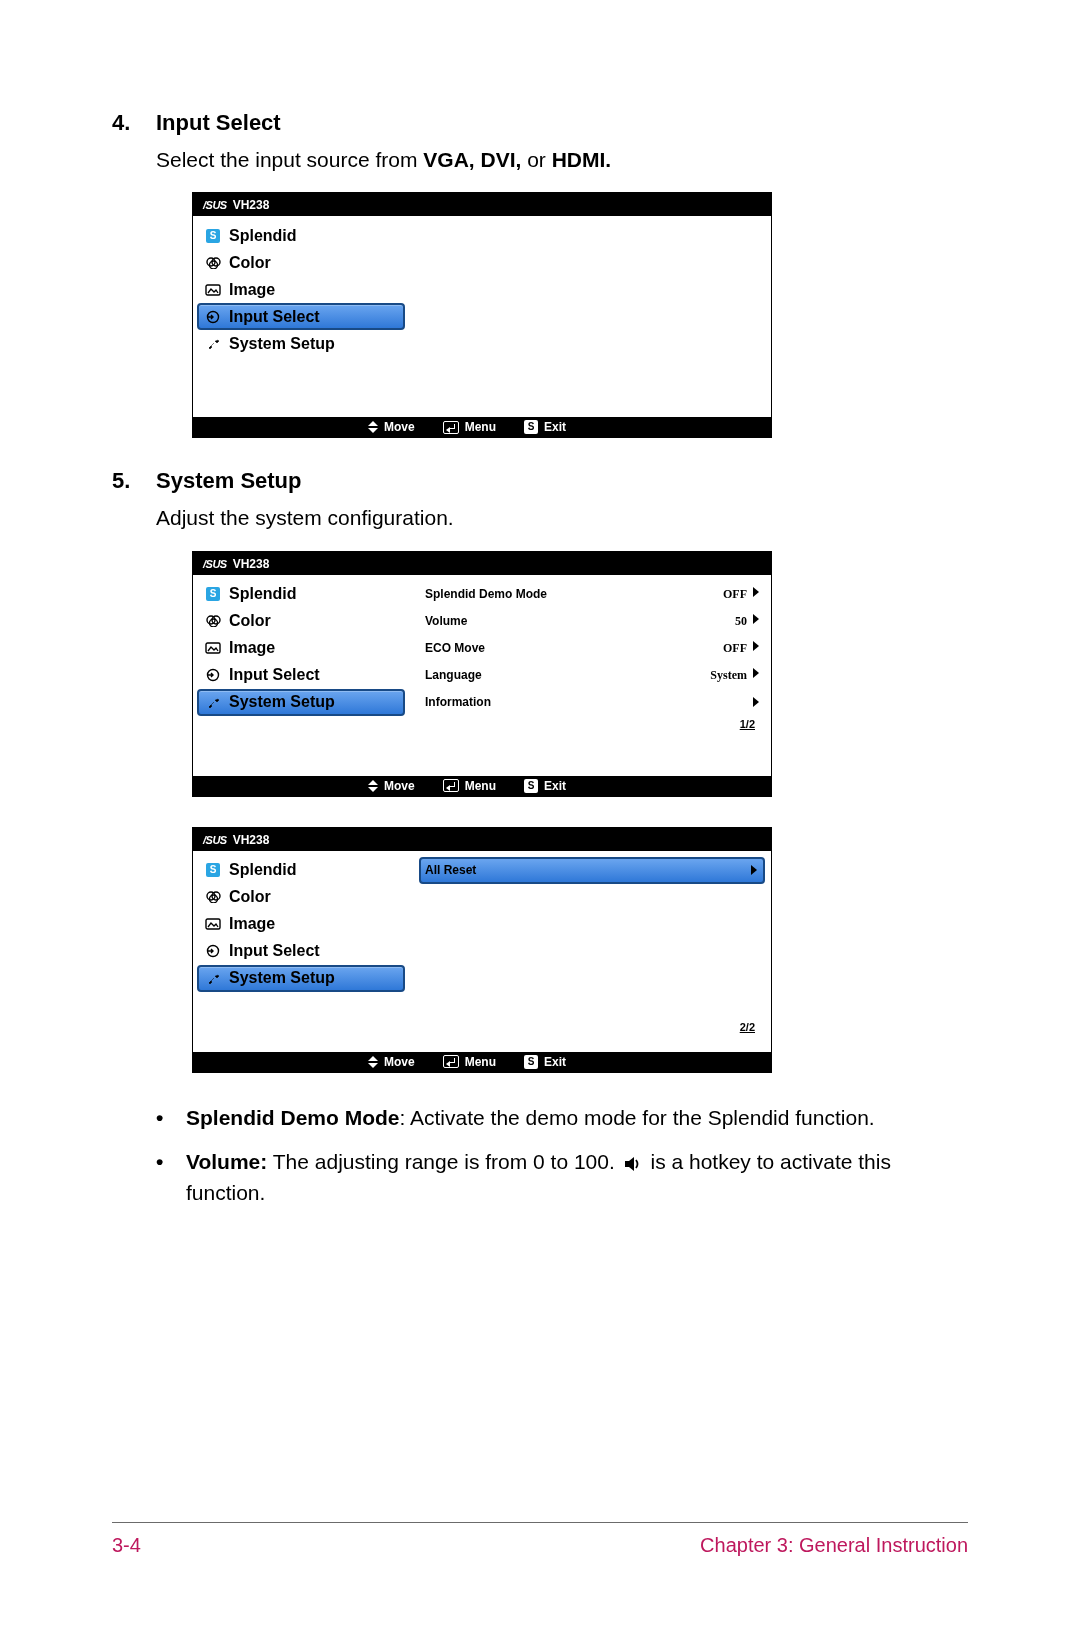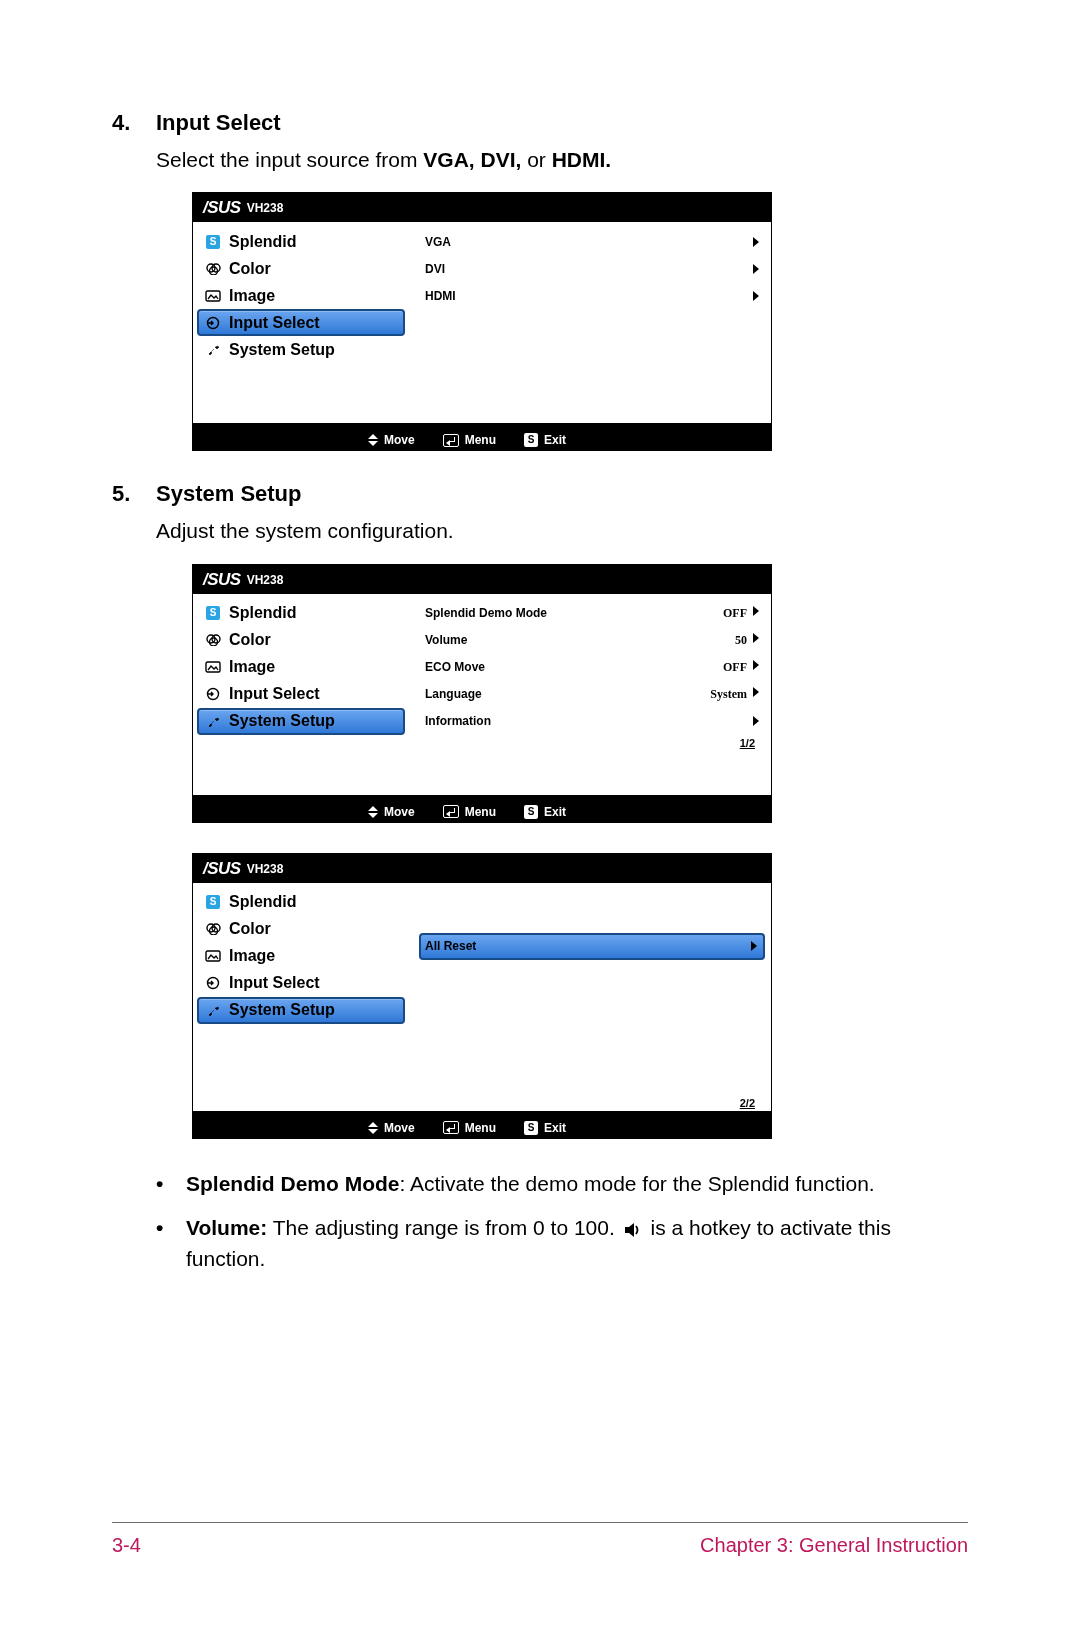--- a/index.html
+++ b/index.html
@@ -47,21 +47,21 @@
     font-weight: 700;
   }
   .osd-header {
     display: flex;
     align-items: center;
     padding: 5px 10px 4px 10px;
   }
   .asus-logo {
     font-style: italic;
     font-weight: 800;
-    font-size: 17px;
+    font-size: 11px;
     letter-spacing: -0.5px;
     margin-right: 6px;
   }
   .osd-model {
     font-size: 12px;
     font-weight: 700;
   }
   .osd-body {
     display: flex;
     background: #fff;
@@ -124,21 +124,20 @@
     height: 27px;
     padding: 0 6px 0 4px;
     position: relative;
   }
   .right-row.selected-right {
     background: linear-gradient(#6aa5ef, #2f78d8);
     border: 2px solid #184a86;
     border-radius: 4px;
     margin-left: -2px;
     padding-left: 4px;
-    margin-top: 44px;
   }
   .right-row .rtxt {
     font-size: 12px;
     font-weight: 700;
   }
   .right-row .rval {
     font-size: 12px;
     font-weight: 700;
     display: flex;
     font-family: Liberation Serif, serif;
@@ -157,21 +156,21 @@
     padding-right: 10px;
     padding-top: 2px;
     text-decoration: underline;
   }
 
   .osd-footer {
     background: #000;
     color: #fff;
     display: flex;
     align-items: center;
-    padding: 10px 0 3px 0;
+    padding: 3px 0 3px 0;
     font-size: 12px;
     font-weight: 700;
   }
   .foot-spacer { flex: 0 0 175px; }
   .foot-item {
     display: flex;
     align-items: center;
     margin-right: 28px;
   }
   .foot-label { margin-left: 6px; }
@@ -326,40 +325,20 @@
         </div>
         <div class="left-row">
           <span class="licon">
             <svg class="icon-svg" width="15" height="15" viewBox="0 0 15 15">
                 <path d="M3 12 L8 7 M10 5 C11 4 12 4 13 5 L11 7 L9 5 Z M5 10 L3 12 L4 13 L6 11 Z" fill="#000" stroke="#000" stroke-width="0.5"></path>
               </svg>
           </span>
           <span class="ltxt">System Setup</span>
         </div>
         <div style="height:54px"></div>
-      </div>
-      <div class="osd-right">
-        <div class="right-row">
-          <span class="rtxt">VGA</span>
-          <span class="rval">
-              <span class="tri-right"></span>
-            </span>
-        </div>
-        <div class="right-row">
-          <span class="rtxt">DVI</span>
-          <span class="rval">
-              <span class="tri-right"></span>
-            </span>
-        </div>
-        <div class="right-row">
-          <span class="rtxt">HDMI</span>
-          <span class="rval">
-              <span class="tri-right"></span>
-            </span>
-        </div>
       </div>
     </div>
     <div class="osd-footer">
       <span class="foot-spacer"></span>
       <div class="foot-item">
         <span class="ud-arrows">
             <span class="tri-up-w"></span>
             <span class="tri-down-w"></span>
           </span>
         <span class="foot-label">Move</span>

